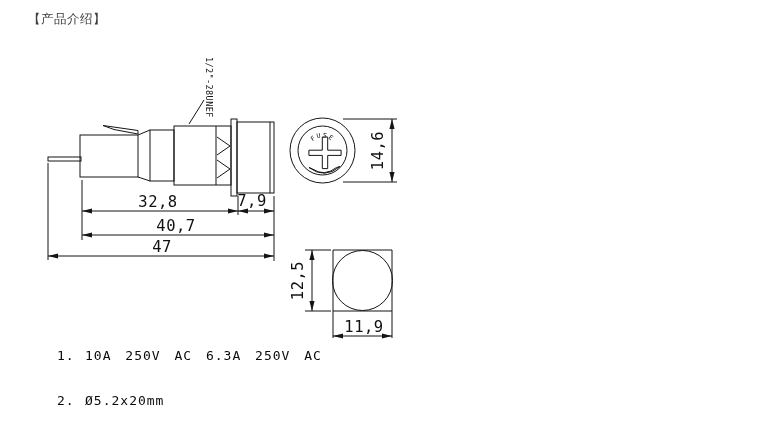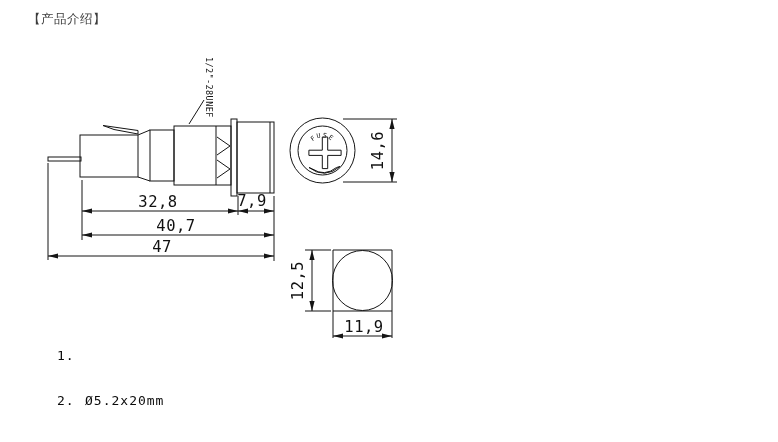--- a/index.html
+++ b/index.html
@@ -129,20 +129,21 @@
       <path class="cad-line" d="M333,336 H392"></path>
       <polygon class="cad-fill" points="333,336 343,333.4 343,338.6"></polygon>
       <polygon class="cad-fill" points="392,336 382,333.4 382,338.6"></polygon>
       <text class="dim-text" x="364" y="332" text-anchor="middle">11,9</text>
     </g>
   </svg>
 
   <div class="spec-list">
     <div class="spec-row">
       <span class="spec-num">1.</span>
+      <span class="spec-text">10A 250V AC 6.3A 250V AC</span>
     </div>
     <div class="spec-row">
       <span class="spec-num">2.</span>
       <span class="spec-text">Ø5.2x20mm</span>
     </div>
     <div class="spec-row">
       <span class="spec-num">3.</span>
       <span class="spec-text">Screw type cap</span>
     </div>
     

